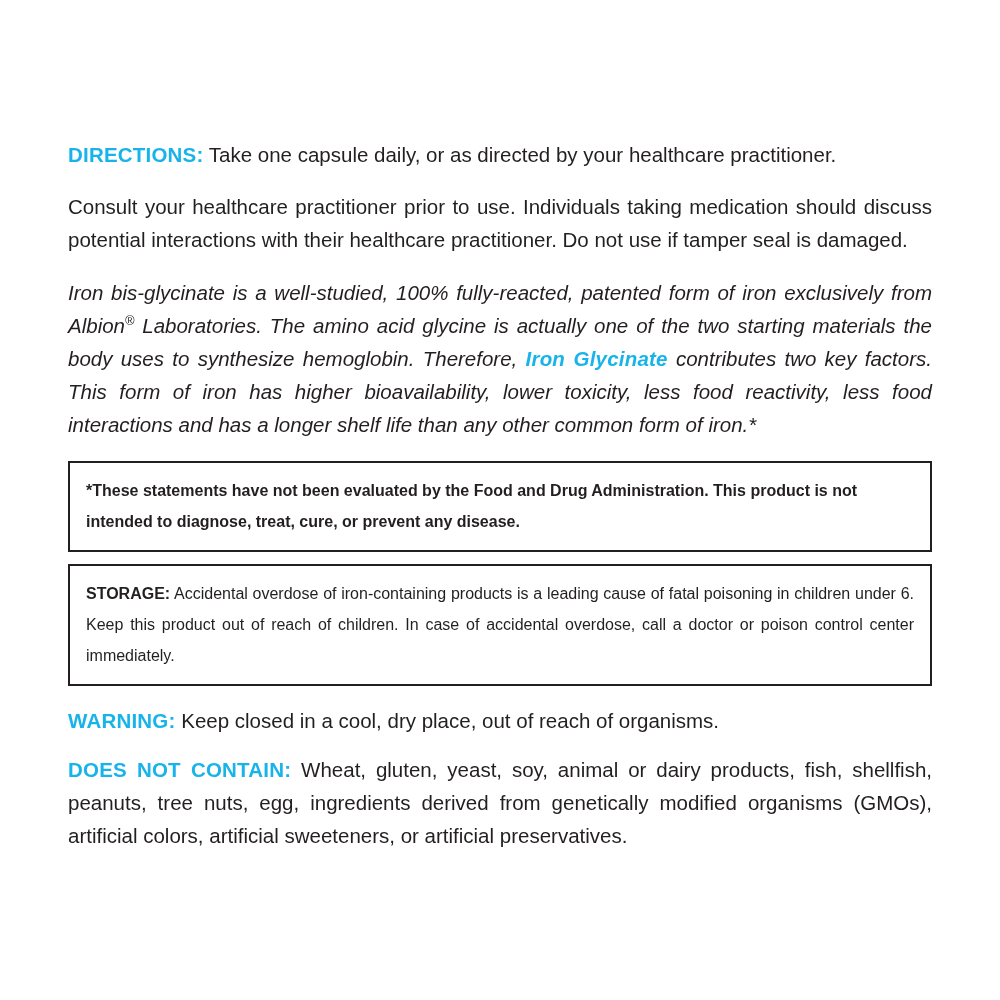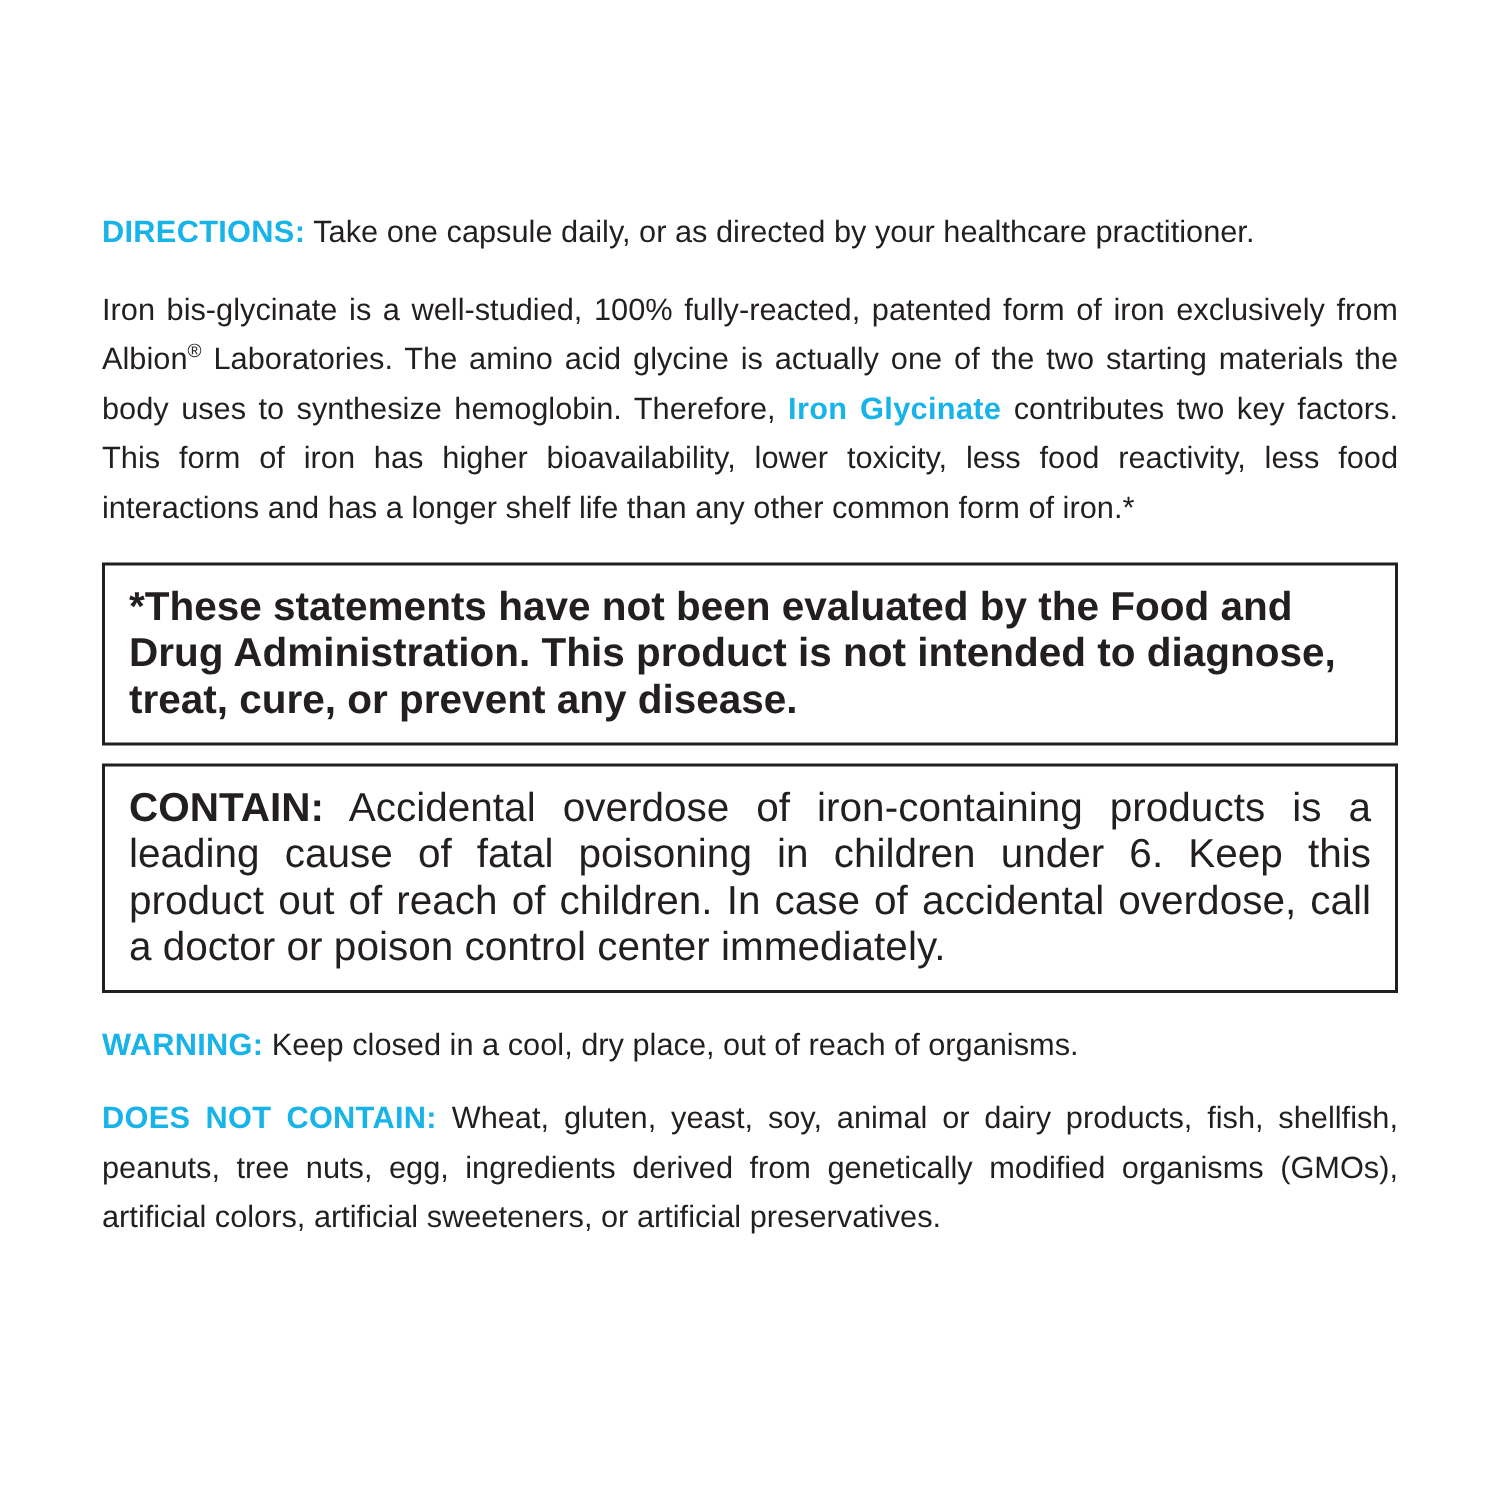--- a/index.html
+++ b/index.html
@@ -38,30 +38,31 @@
     letter-spacing: 0.2px;
   }
   .directions-line {
     margin-bottom: 19px;
   }
   .p-consult {
     margin-bottom: 20px;
   }
   .p-iron {
     margin-bottom: 20px;
+    font-style: italic;
   }
   .boxed {
     border: 2px solid #231f20;
     box-sizing: border-box;
     padding: 12px 16px 13px 16px;
     margin-bottom: 12px;
   }
   .boxed p {
     margin: 0;
-    font-size: 27px;
+    font-size: 16px;
     line-height: 31px;
     color: #231f20;
   }
   .disclaimer p {
     font-weight: bold;
     text-align: left;
   }
   .warning p {
     text-align: justify;
     text-justify: inter-word;
@@ -82,28 +83,29 @@
     line-height: 0;
   }
 </style>
 </head>
 <body>
 
 <div class="page">
 
   <p class="para nojustify directions-line"><span class="accent">DIRECTIONS:</span><span> Take one capsule daily, or as directed by your healthcare practitioner.</span></p>
 
+  <p class="para p-consult">Consult your healthcare practitioner prior to use. Individuals taking medication should discuss potential interactions with their healthcare practitioner. Do not use if tamper seal is damaged.</p>
 
   <p class="para p-iron"><span>Iron bis-glycinate is a well-studied, 100% fully-reacted, patented form of iron exclusively from Albion</span><sup class="reg">®</sup><span> Laboratories. The amino acid glycine is actually one of the two starting materials the body uses to synthesize hemoglobin. Therefore, </span><span class="accent">Iron Glycinate</span><span> contributes two key factors. This form of iron has higher bioavailability, lower toxicity, less food reactivity, less food interactions and has a longer shelf life than any other common form of iron.*</span></p>
 
   <div class="boxed disclaimer">
     <p>*These statements have not been evaluated by the Food and Drug Administration. This product is not intended to diagnose, treat, cure, or prevent any disease.</p>
   </div>
 
   <div class="boxed warning">
-    <p><span class="w-label">CONTAIN:</span><span>  Accidental overdose of iron-containing products is a leading cause of fatal poisoning in children under 6.  Keep this product out of reach of children.  In case of accidental overdose, call a doctor or poison control center immediately.</span></p>
+    <p><span class="w-label">STORAGE:</span><span>  Accidental overdose of iron-containing products is a leading cause of fatal poisoning in children under 6.  Keep this product out of reach of children.  In case of accidental overdose, call a doctor or poison control center immediately.</span></p>
   </div>
 
   <p class="para nojustify storage-line"><span class="accent">WARNING:</span><span> Keep closed in a cool, dry place, out of reach of organisms.</span></p>
 
   <p class="para dnc"><span class="accent">DOES NOT CONTAIN:</span><span> Wheat, gluten, yeast, soy, animal or dairy products, fish, shellfish, peanuts, tree nuts, egg, ingredients derived from genetically modified organisms (GMOs), artificial colors, artificial sweeteners, or artificial preservatives.</span></p>
 
 </div>
 
 </body></html>

